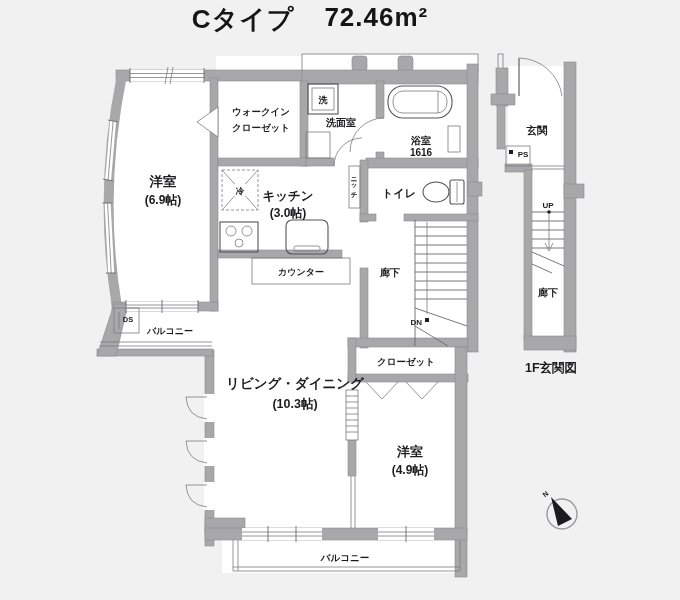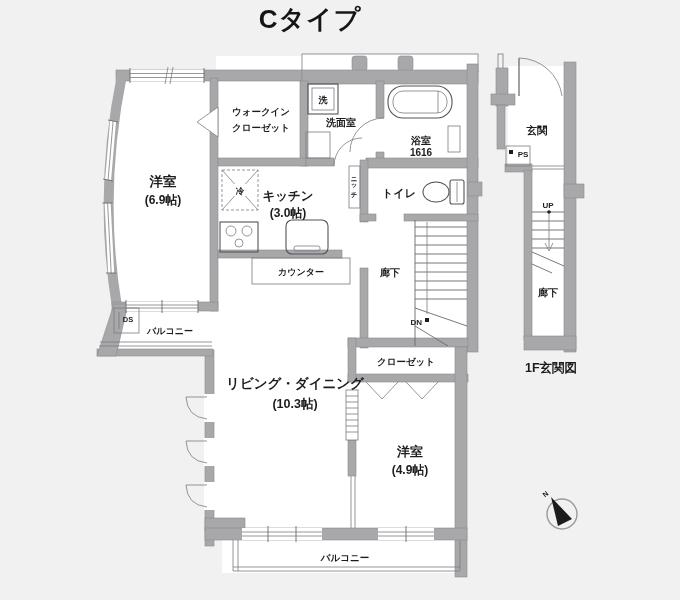--- a/index.html
+++ b/index.html
@@ -29,20 +29,21 @@
   .dark{fill:#1c1c1e;}
   .vert{writing-mode:vertical-rl;glyph-orientation-vertical:0;}
 </style>
 </head>
 <body>
 
 <div class="stage">
 
   <div class="title">
     <span>Cタイプ</span>
+    <span>72.46m²</span>
   </div>
 
   <svg viewBox="0 0 680 600" width="680" height="600">
 
     <g>
       <path class="room" d="M216,72 L216,310 L114,310 Q99,191 122,72 Z"></path>
       <rect class="room" x="216" y="56" width="262" height="112"></rect>
       <rect class="room" x="216" y="160" width="262" height="188"></rect>
       <rect class="room" x="206" y="255" width="261" height="285"></rect>
       <polygon class="room" points="114,306 212,306 212,352 97,352"></polygon>

